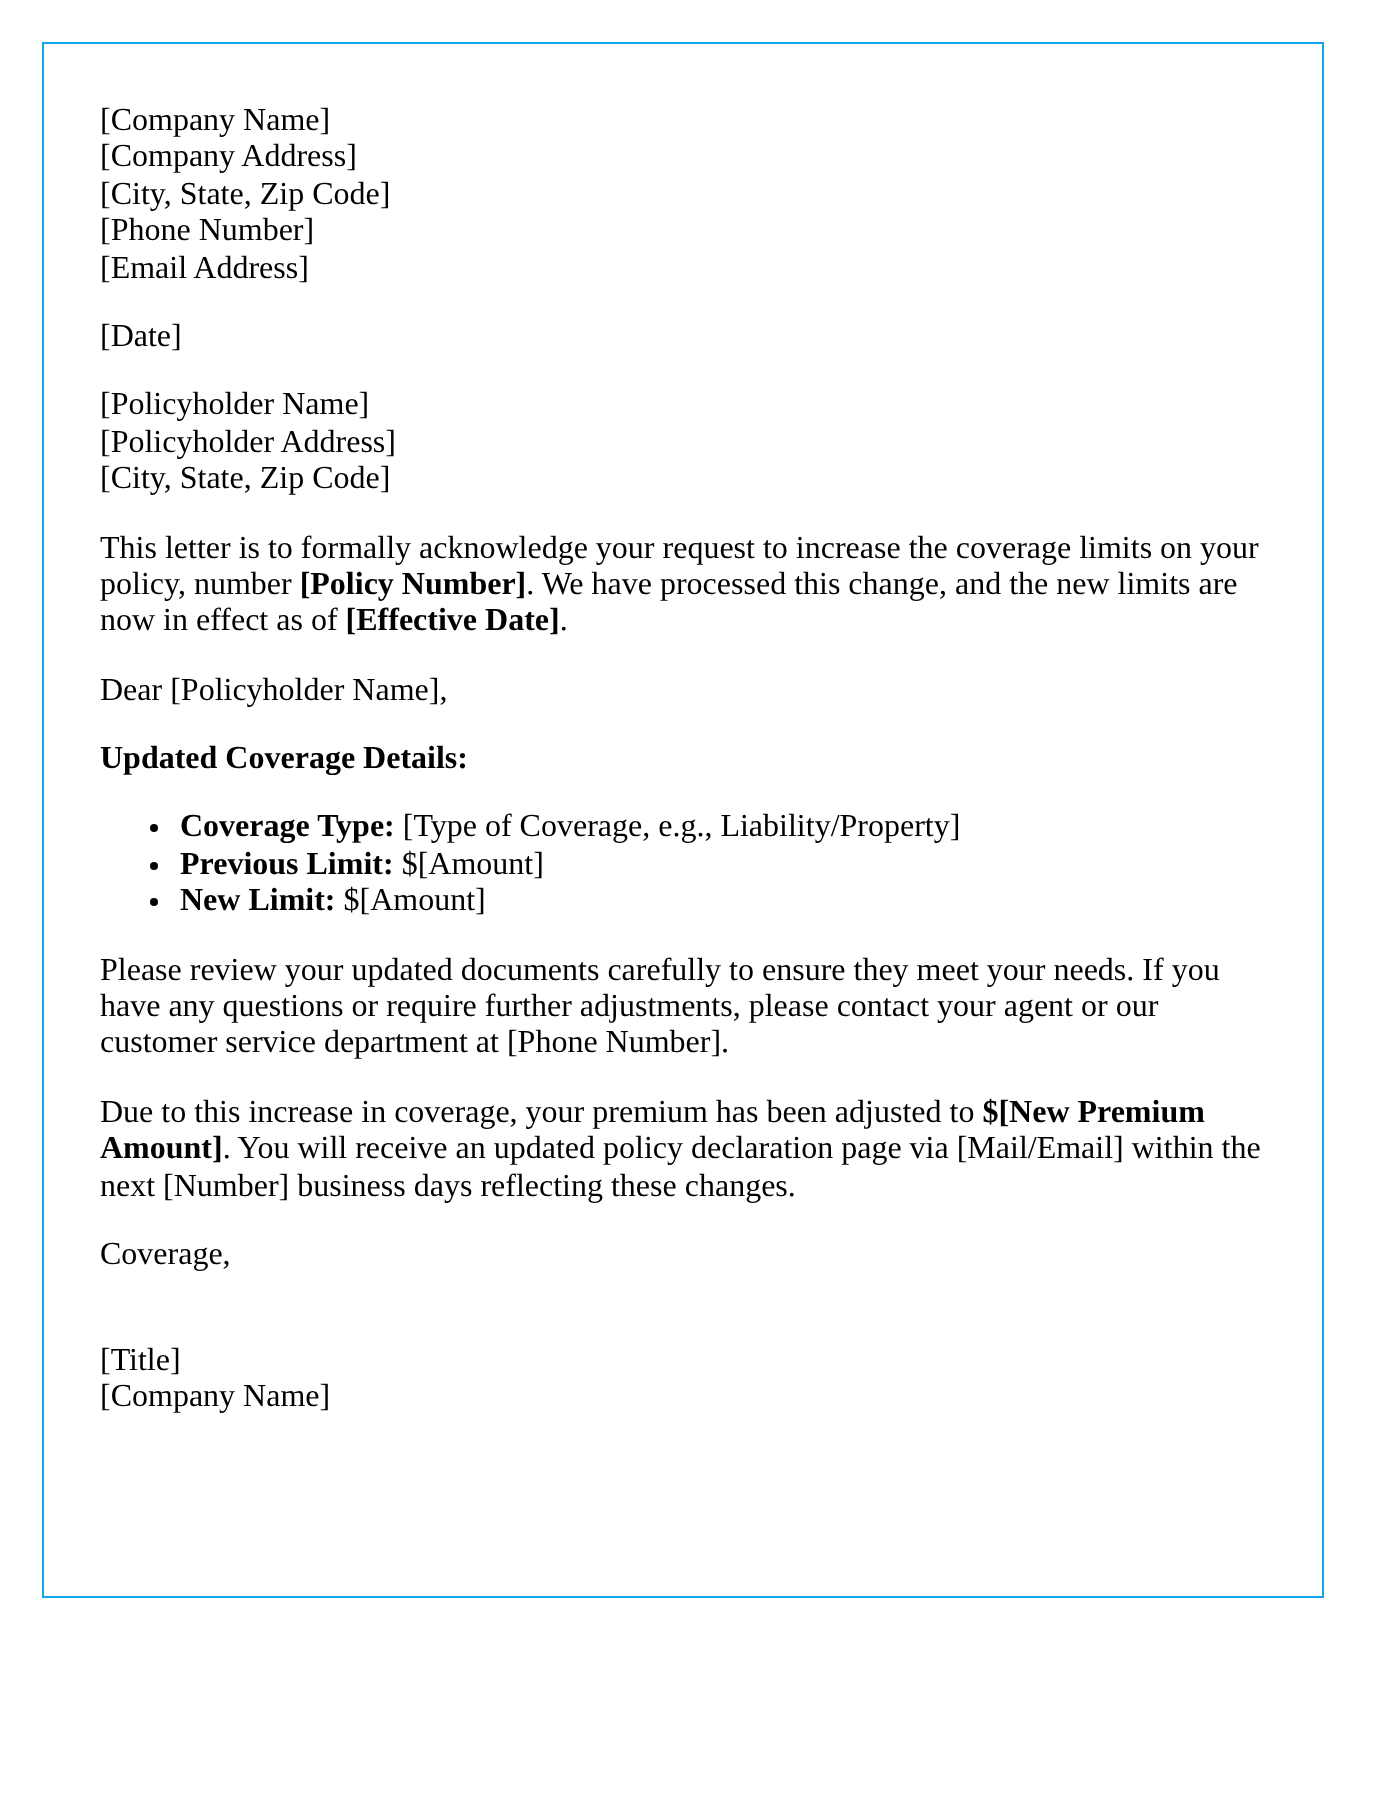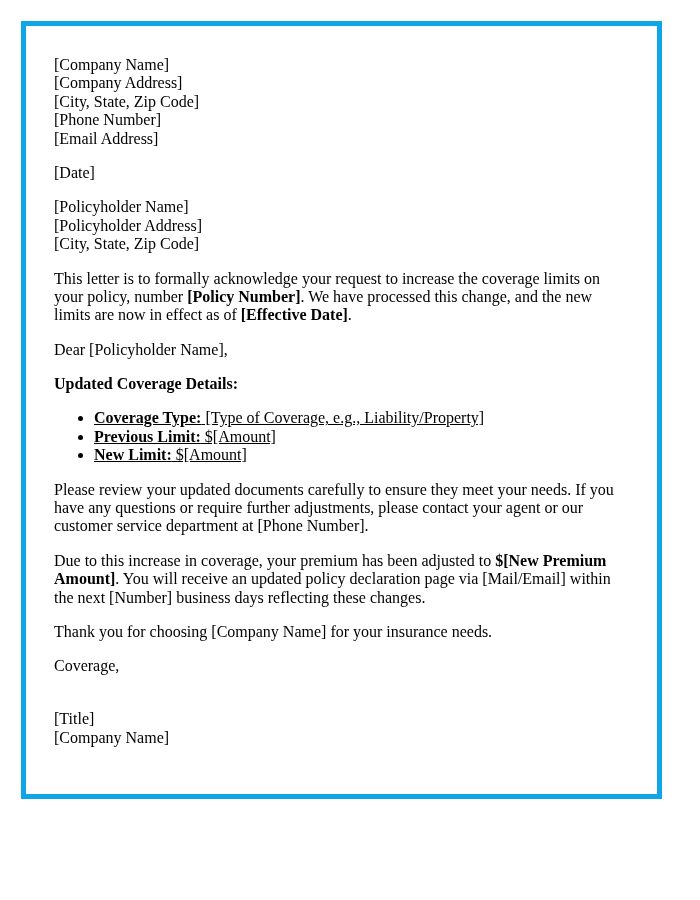--- a/index.html
+++ b/index.html
@@ -16,33 +16,32 @@
     line-height: 1.15;
     color: #000000;
   }
   .letter {
     position: absolute;
     left: 21px;
     top: 21px;
     width: 641px;
     height: 778px;
     box-sizing: border-box;
-    border: 5px solid #0ea5e9;
+    border: 1px solid #0ea5e9;
     padding: 14px 28px 20px 28px;
     background: #ffffff;
     overflow: hidden;
   }
   .letter p {
     margin: 16px 0;
   }
   .letter ul {
     margin: 0 0;
     padding-left: 40px;
     list-style-type: disc;
-    text-decoration: underline;
   }
   .letter li {
     margin: 0;
     padding: 0;
   }
   .bold {
     font-weight: bold;
   }
 </style>
 </head>
@@ -76,21 +75,20 @@
   <ul>
     <li><span class="bold">Coverage Type:</span><span> [Type of Coverage, e.g., Liability/Property]</span></li>
     <li><span class="bold">Previous Limit:</span><span> $[Amount]</span></li>
     <li><span class="bold">New Limit:</span><span> $[Amount]</span></li>
   </ul>
 
   <p>Please review your updated documents carefully to ensure they meet your needs. If you have any questions or require further adjustments, please contact your agent or our customer service department at [Phone Number].</p>
 
   <p><span>Due to this increase in coverage, your premium has been adjusted to </span><span class="bold">$[New Premium Amount]</span><span>. You will receive an updated policy declaration page via [Mail/Email] within the next [Number] business days reflecting these changes.</span></p>
 
-  <p>Thank you for choosing [Company Name] for your insurance needs.</p>
 
   <p>Coverage,</p>
 
   <p>
     <br>
     <span>[Title]</span><br>
     <span>[Company Name]</span>
   </p>
 
 </div>

